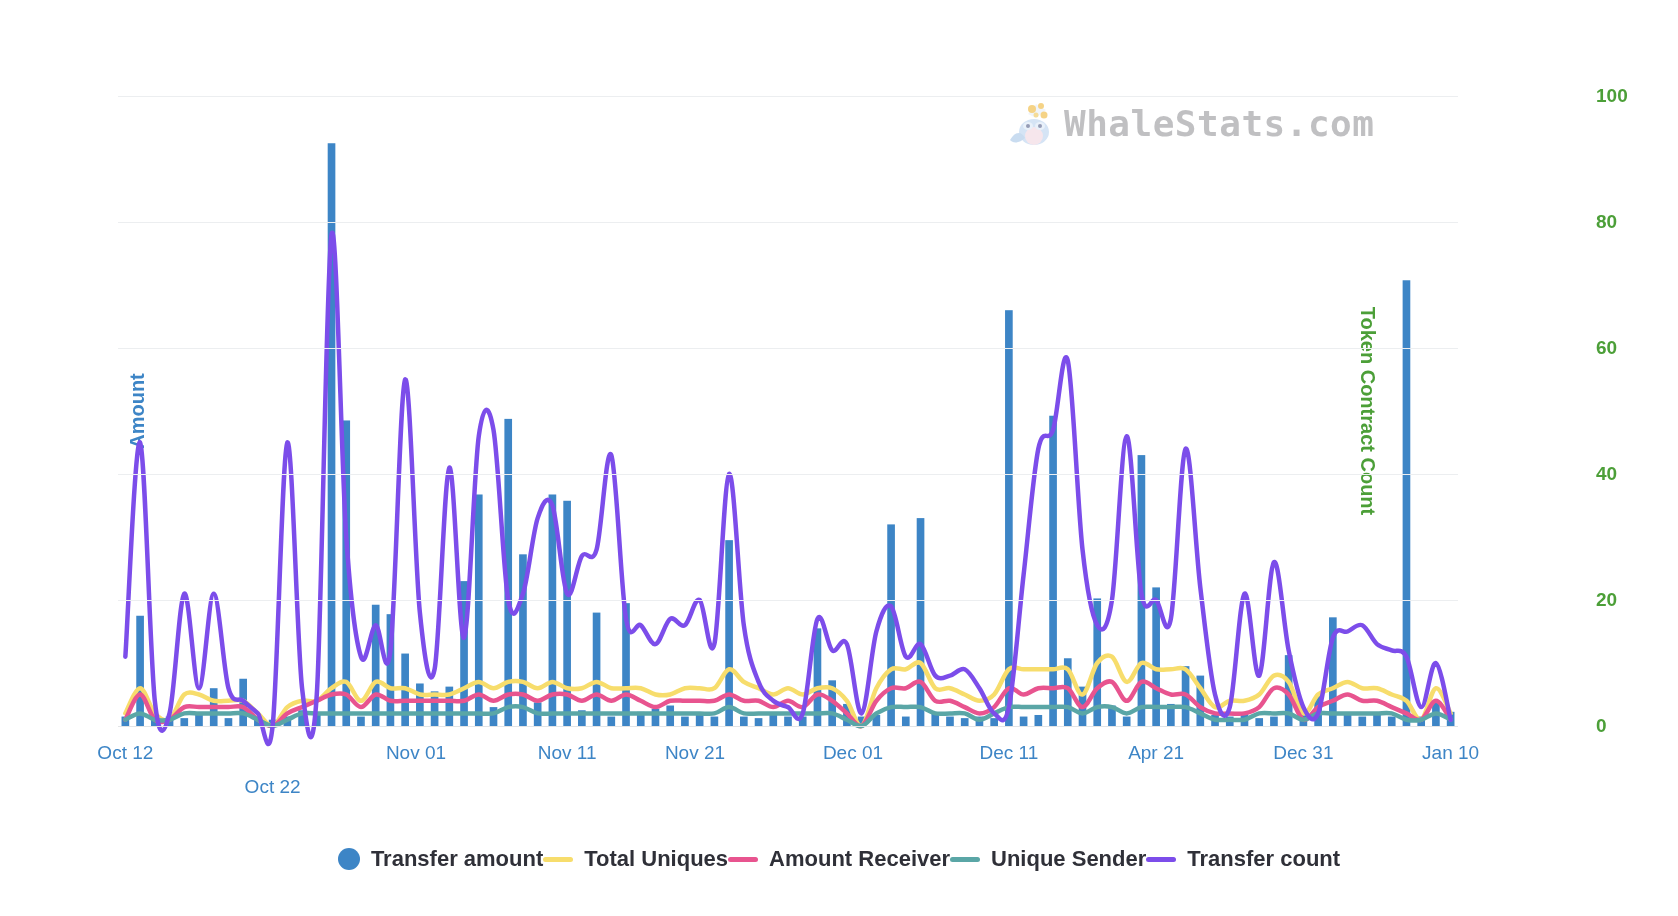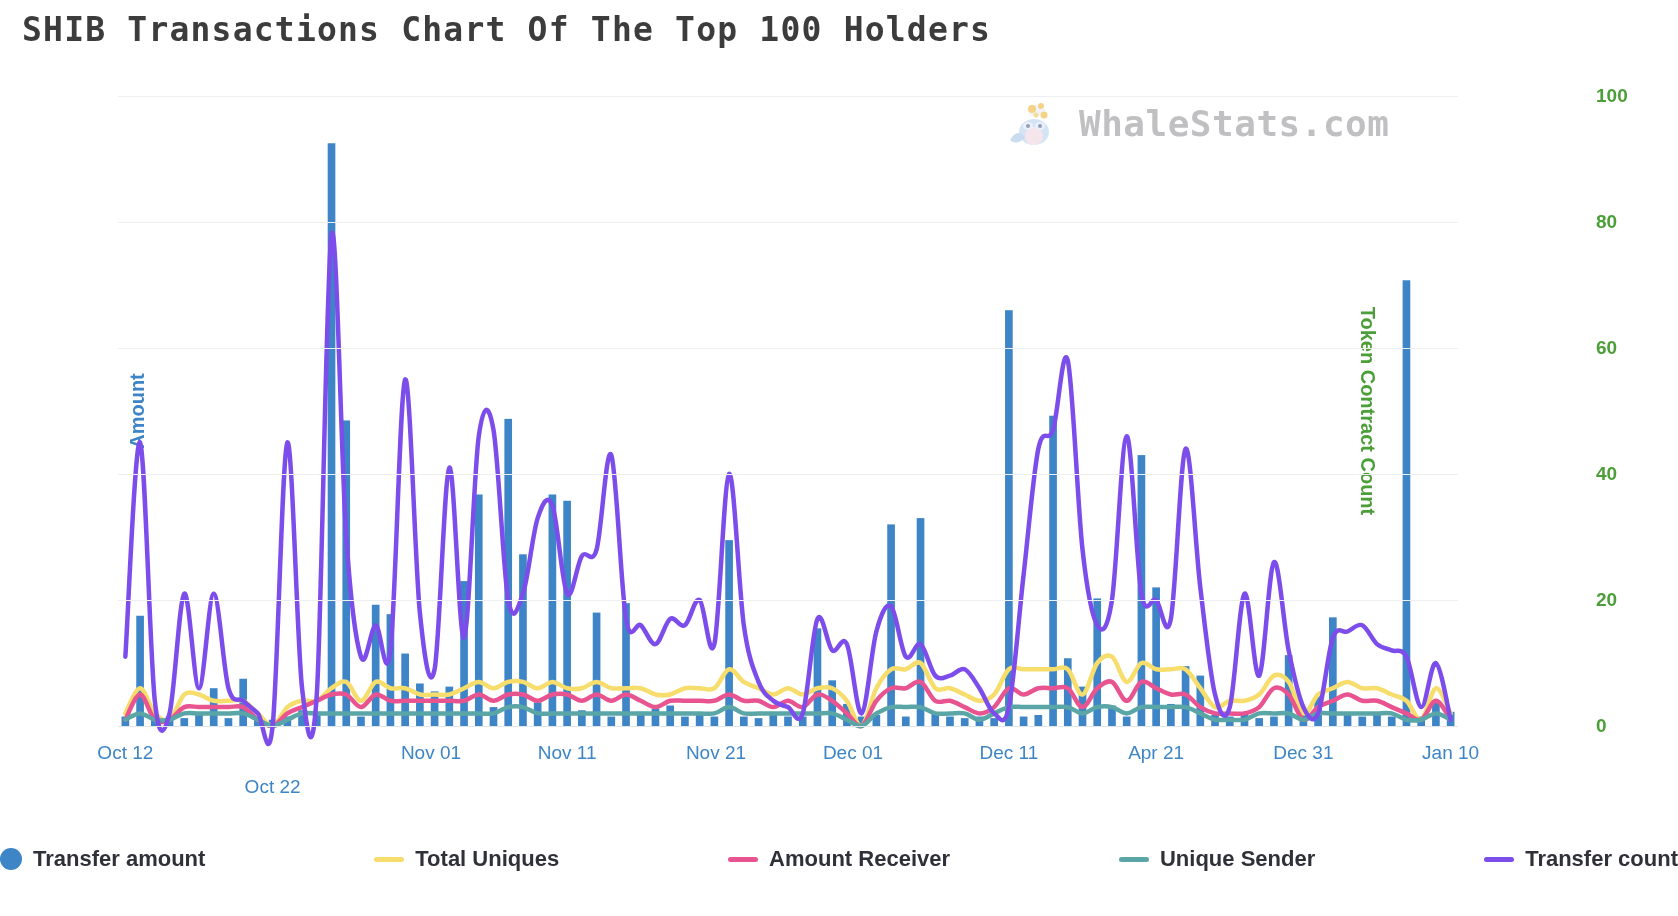--- a/index.html
+++ b/index.html
@@ -117,43 +117,42 @@
     overflow: visible;
   }
 
   
   #watermark {
     position: absolute;
     left: 1006px;
     top: 100px;
     display: flex;
     align-items: center;
-    gap: 19px;
+    gap: 4px;
     opacity: 0.62;
     pointer-events: none;
   }
   #watermark-text {
     font-family: "DejaVu Sans Mono", "Liberation Mono", monospace;
     font-size: 36px;
     font-weight: bold;
     color: #9a9a9e;
     letter-spacing: 0.5px;
     white-space: nowrap;
   }
 
   
   #legend {
     position: absolute;
     left: 0;
     top: 846px;
     width: 1678px;
     display: flex;
-    justify-content: space-between;
+    justify-content: center;
     align-items: center;
-    gap: 46px;
   }
   .legend-item {
     display: flex;
     align-items: center;
     gap: 11px;
     cursor: pointer;
   }
   .legend-swatch-dot {
     width: 22px;
     height: 22px;
@@ -171,21 +170,20 @@
     font-weight: bold;
     color: #2f3038;
     white-space: nowrap;
   }
 </style>
 </head>
 <body>
 
 <div id="app">
 
-  <div id="chart-title">SHIB Transactions Chart Of The Top 100 Holders</div>
 
   <div id="watermark">
     <svg width="54" height="46" viewBox="0 0 54 46">
       <ellipse cx="28" cy="32" rx="15" ry="13" fill="#bcd4ef"></ellipse>
       <ellipse cx="28" cy="36" rx="9" ry="9" fill="#f2d7e2"></ellipse>
       <path d="M4 40 C10 30 16 32 19 38 C14 43 7 44 4 40 Z" fill="#a9c7e8"></path>
       <ellipse cx="22" cy="26" rx="5" ry="4" fill="#dce9f7"></ellipse>
       <ellipse cx="34" cy="26" rx="5" ry="4" fill="#dce9f7"></ellipse>
       <circle cx="22" cy="26" r="2" fill="#55618a"></circle>
       <circle cx="34" cy="26" r="2" fill="#55618a"></circle>
@@ -308,23 +306,23 @@
       <div class="ytick-right" style="top: 252px;">60</div>
       <div class="gridline" style="top: 126px;"></div>
       <div class="ytick-right" style="top: 126px;">80</div>
       <div class="gridline" style="top: 0px;"></div>
       <div class="ytick-right" style="top: 0px;">100</div>
     </div>
 
   <div id="xaxis">
       <div class="xtick" style="left: 7.36264px;">Oct 12</div>
       <div class="xtick" style="left: 154.615px; margin-top: 34px;">Oct 22</div>
-      <div class="xtick" style="left: 313px;">Nov 01</div>
+      <div class="xtick" style="left: 298px;">Nov 01</div>
       <div class="xtick" style="left: 449.121px;">Nov 11</div>
-      <div class="xtick" style="left: 598px;">Nov 21</div>
+      <div class="xtick" style="left: 577px;">Nov 21</div>
       <div class="xtick" style="left: 735px;">Dec 01</div>
       <div class="xtick" style="left: 890.879px;">Dec 11</div>
       <div class="xtick" style="left: 1038.13px;">Apr 21</div>
       <div class="xtick" style="left: 1185.38px;">Dec 31</div>
       <div class="xtick" style="left: 1332.64px;">Jan 10</div>
     </div>
 
   <div id="legend">
       <div class="legend-item">
         <div class="legend-swatch-dot" style="background: rgb(61, 133, 198);"></div>

